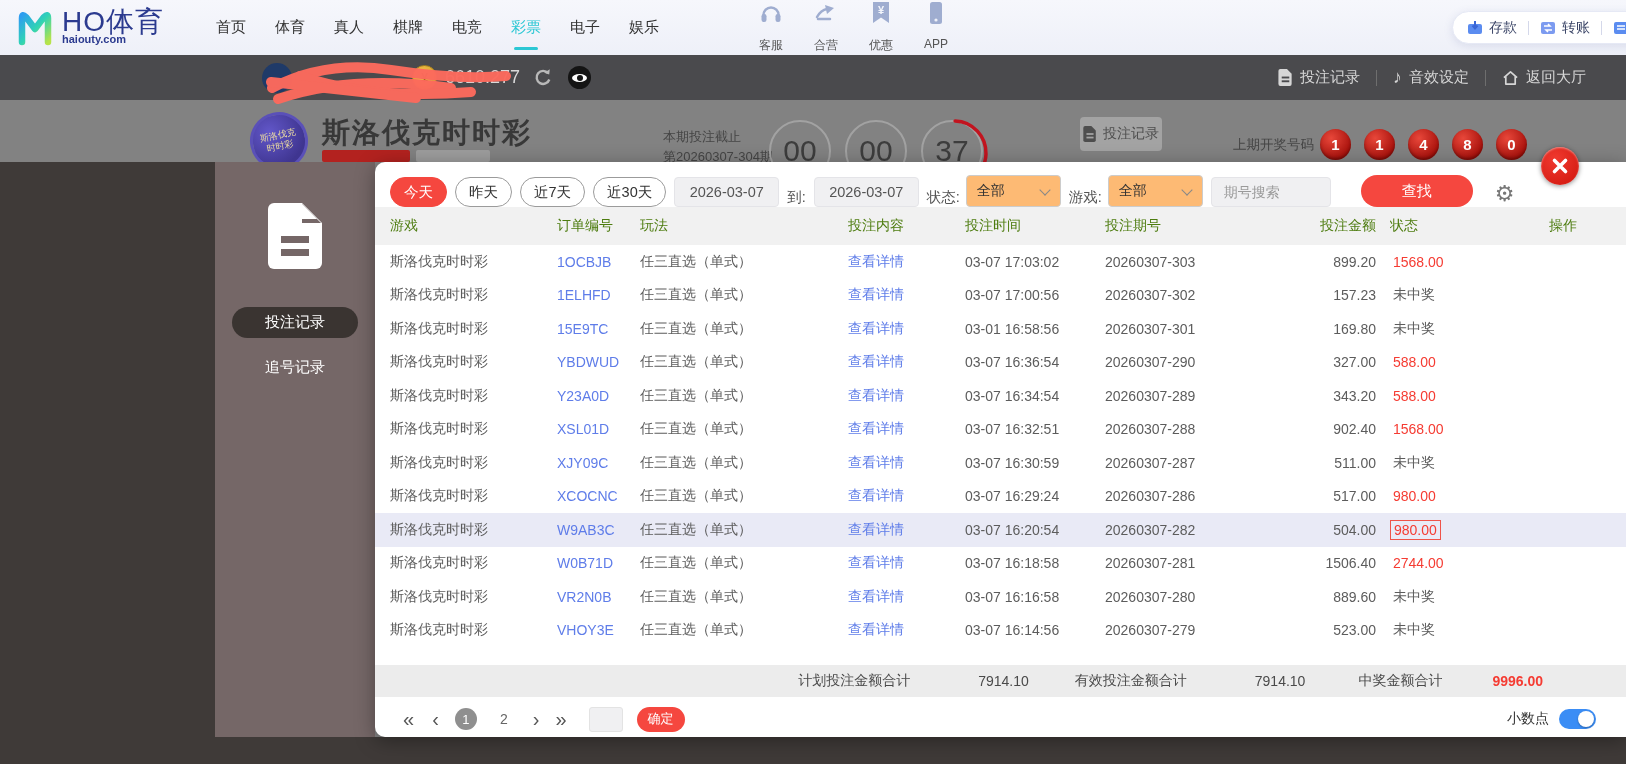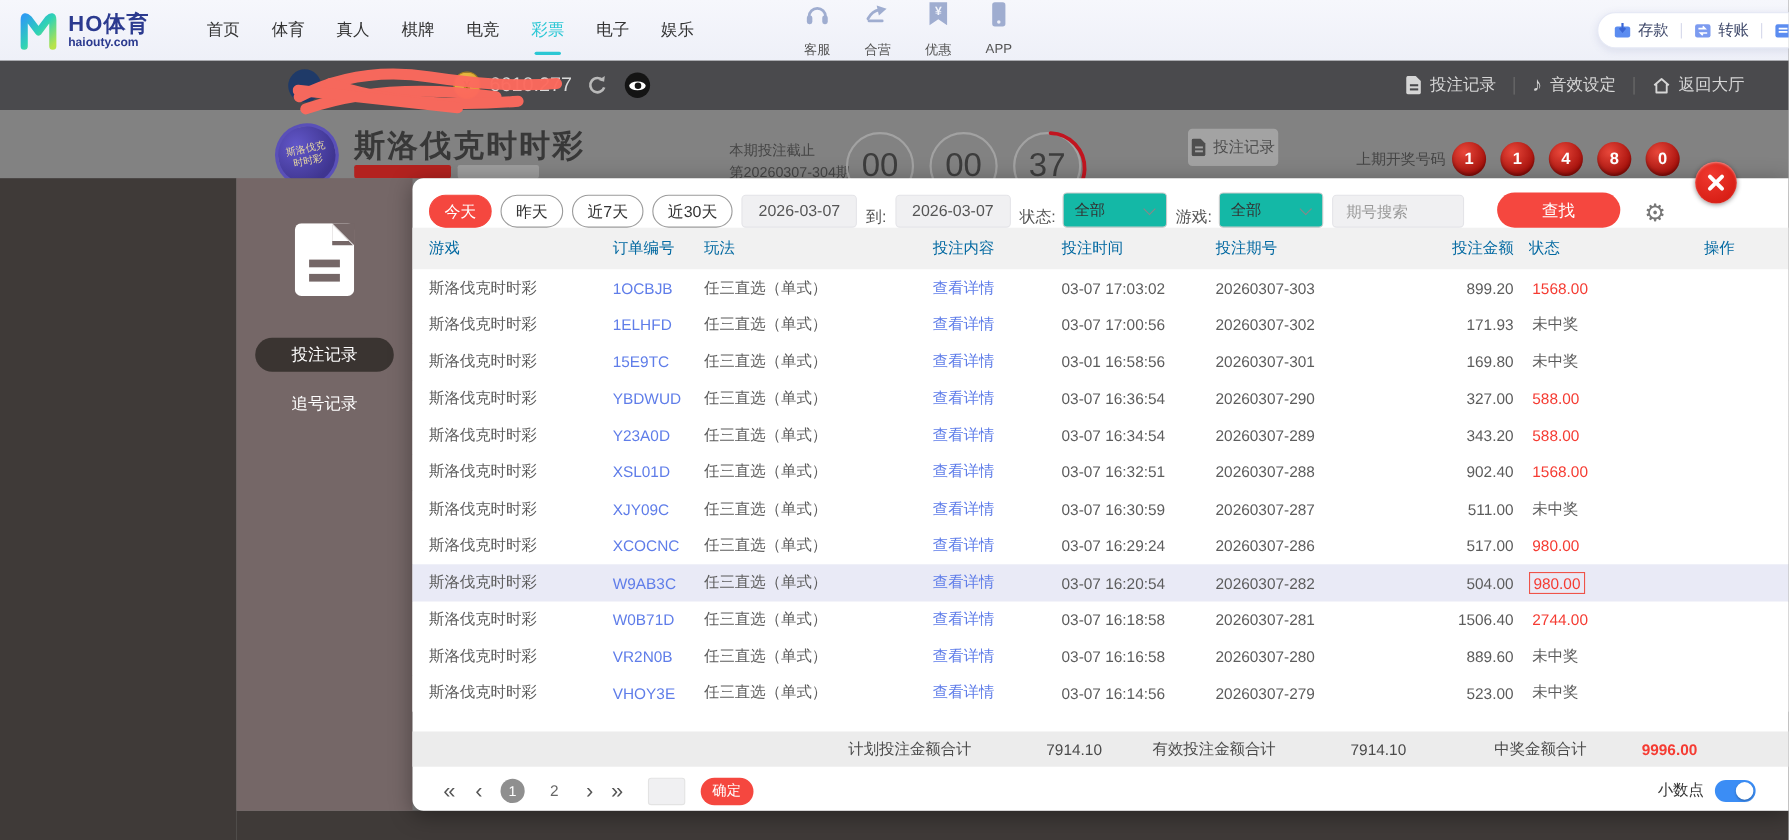--- a/index.html
+++ b/index.html
@@ -2,21 +2,21 @@
 <html><head>
 <meta charset="utf-8">
 <style>
   *{margin:0;padding:0;box-sizing:border-box;}
   html,body{width:1626px;height:764px;overflow:hidden;}
   body{position:relative;font-family:"Liberation Sans","DejaVu Sans",sans-serif;background:#828282;}
 
   
   .topnav{position:absolute;left:0;top:0;width:1626px;height:55px;background:linear-gradient(#f6f7fc,#eef0f8);display:flex;align-items:center;z-index:7;}
   .brand{display:flex;align-items:center;margin-left:16px;gap:8px;}
-  .brand-title{font-size:20px;font-weight:bold;color:#2b3a8f;letter-spacing:1px;line-height:22px;}
+  .brand-title{font-size:28px;font-weight:normal;color:#2b3a8f;letter-spacing:1px;line-height:22px;}
   .brand-domain{font-size:11px;color:#2b3a8f;font-weight:bold;}
   .menu{display:flex;margin-left:52px;gap:29px;font-size:15px;color:#333;}
   .menu-item{cursor:pointer;position:relative;padding:4px 0;}
   .menu-item.active{color:#2bc7d4;}
   .menu-item.active::after{content:'';position:absolute;left:3px;right:3px;bottom:-9px;height:3px;background:#2bc7d4;border-radius:2px;}
   .quick{display:flex;margin-left:92px;gap:15px;}
   .quick-item{width:40px;text-align:center;cursor:pointer;}
   .quick-item .qicon{height:24px;display:flex;align-items:flex-end;justify-content:center;}
   .quick-item .qlabel{font-size:12px;color:#555;margin-top:12px;}
   .wallet{position:absolute;left:1452px;top:11px;height:33px;width:245px;background:#fff;border:1px solid #e6e9f5;border-radius:17px;box-shadow:0 2px 8px rgba(90,100,160,.15);display:flex;align-items:center;padding:0 14px;font-size:14px;color:#3c4668;white-space:nowrap;}
@@ -67,48 +67,48 @@
   
   .modal{position:absolute;left:375px;top:162px;right:0;height:575px;background:#fff;border-radius:10px 0 0 10px;z-index:20;box-shadow:0 4px 20px rgba(0,0,0,.35);}
   .close-btn{position:absolute;left:1541px;top:147px;width:38px;height:38px;border-radius:50%;background:radial-gradient(circle at 38% 32%,#f0392f,#cf150c);z-index:30;display:flex;align-items:center;justify-content:center;box-shadow:0 1px 5px rgba(0,0,0,.45),inset 0 1px 2px rgba(255,255,255,.45);cursor:pointer;}
 
   .filterbar{height:45px;display:flex;align-items:flex-end;padding-left:15px;}
   .fpills{display:flex;gap:8px;}
   .fpill{height:30px;padding:0 13px;border-radius:15px;border:1px solid #9b9b9b;background:#fff;color:#333;font-size:14.5px;display:flex;align-items:center;cursor:pointer;}
   .fpill.active{background:#f5473f;border-color:#f5473f;color:#fff;}
   .dinput{width:105px;height:30px;background:#f0f0f2;border:1px solid #e4e4e8;border-radius:4px;display:flex;align-items:center;justify-content:center;color:#555;font-size:14.5px;margin-left:8px;cursor:text;}
   .flabel{margin-left:8px;font-size:14.5px;color:#555;}
-  .select{width:95px;height:32px;border:1px solid #ccc;border-radius:4px;background:#14b8a6;display:flex;align-items:center;padding:0 10px;color:#333;font-size:14px;position:relative;margin-left:6px;cursor:pointer;}
+  .select{width:95px;height:32px;border:1px solid #ccc;border-radius:4px;background:#fdba74;display:flex;align-items:center;padding:0 10px;color:#333;font-size:14px;position:relative;margin-left:6px;cursor:pointer;}
   .chev{position:absolute;right:11px;top:10px;width:8px;height:8px;border-right:1.8px solid #888;border-bottom:1.8px solid #888;transform:rotate(45deg);}
   .sinput{width:120px;height:30px;background:#f0f0f2;border:1px solid #e4e4e8;border-radius:4px;margin-left:8px;padding:0 12px;font-size:14px;color:#555;font-family:inherit;outline:none;}
   .sinput::placeholder{color:#9a9a9a;}
   .findbtn{width:112px;height:32px;border-radius:16px;background:#f5473f;color:#fff;font-size:15px;display:flex;align-items:center;justify-content:center;margin-left:30px;cursor:pointer;}
   .gear{margin-left:22px;cursor:pointer;}
   .gear::after{content:'⚙';font-size:22px;color:#777;}
 
   .thead,.trow{display:grid;grid-template-columns:145px 105px 200px 125px 140px 165px 120px 110px 126px;align-items:center;padding-left:15px;}
-  .thead{height:38px;background:#f1f1f1;color:#0369a1;font-size:14px;}
+  .thead{height:38px;background:#f1f1f1;color:#4d7c0f;font-size:14px;}
   .trow{height:33.5px;font-size:14px;color:#5c5c5c;background:#fff;}
   .trow.hl{background:#e9eaf6;}
   .cell{overflow:hidden;white-space:nowrap;}
   .c2{padding-left:22px;}
   .c4{padding-left:8px;}
   .c5{padding-left:0;}
   .c7{text-align:right;padding-right:14px;}
   .c8{text-align:left;padding-right:12px;}
   .c9{text-align:center;}
   .link{color:#5f7de9;cursor:pointer;}
   .sval{display:inline-block;padding:1px 3px;}
   .sval.win{color:#f53b32;}
   .sval.boxed{border:1px solid #ef5349;}
 
   .summary{position:absolute;left:0;right:0;top:503px;height:32px;background:#ececec;display:flex;align-items:center;justify-content:flex-end;padding-right:83px;font-size:14px;color:#4a4a4a;}
   .sum-val{margin-left:68px;}
   .sum-label2{margin-left:46px;}
-  .sum-label3{margin-left:80px;}
+  .sum-label3{margin-left:53px;}
   .sum-win{margin-left:50px;color:#f53b32;font-weight:bold;}
 
   .pager{position:absolute;left:0;right:0;top:541px;height:32px;display:flex;align-items:center;padding-left:28px;}
   .pgbtn{color:#555;font-size:20px;cursor:pointer;line-height:20px;}
   .pg-first::after{content:'«';}
   .pg-prev::after{content:'‹';}
   .pg-next::after{content:'›';}
   .pg-last::after{content:'»';}
   .pg-prev,.pg-next{margin-left:18px;}
   .pg-last{margin-left:16px;}
@@ -379,21 +379,21 @@
       <div class="cell c8"><span class="sval win">1568.00</span></div>
       <div class="cell c9"></div>
     </div>
       <div class="trow">
       <div class="cell c1">斯洛伐克时时彩</div>
       <div class="cell c2 link">1ELHFD</div>
       <div class="cell c3">任三直选（单式）</div>
       <div class="cell c4"><span class="link">查看详情</span></div>
       <div class="cell c5">03-07 17:00:56</div>
       <div class="cell c6">20260307-302</div>
-      <div class="cell c7">171.93</div>
+      <div class="cell c7">157.23</div>
       <div class="cell c8"><span class="sval">未中奖</span></div>
       <div class="cell c9"></div>
     </div>
       <div class="trow">
       <div class="cell c1">斯洛伐克时时彩</div>
       <div class="cell c2 link">15E9TC</div>
       <div class="cell c3">任三直选（单式）</div>
       <div class="cell c4"><span class="link">查看详情</span></div>
       <div class="cell c5">03-01 16:58:56</div>
       <div class="cell c6">20260307-301</div>

